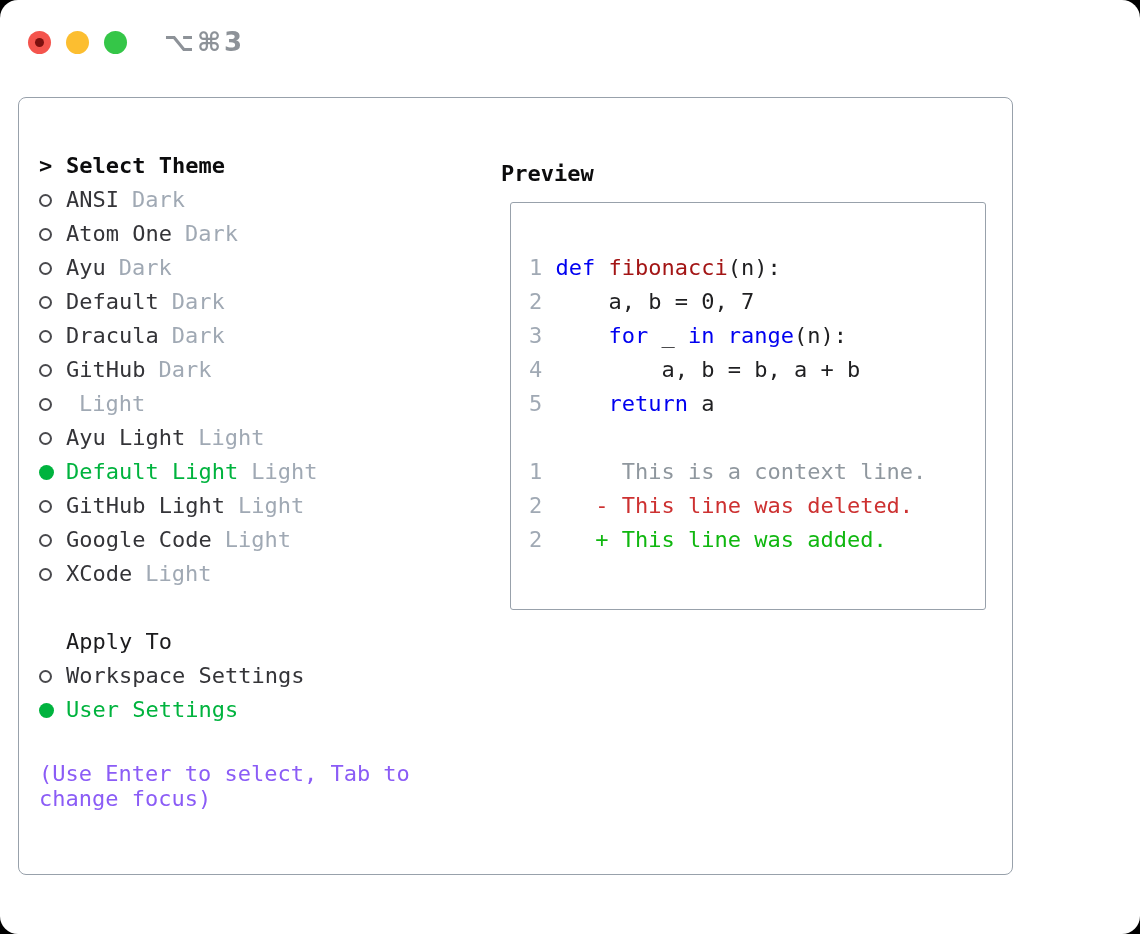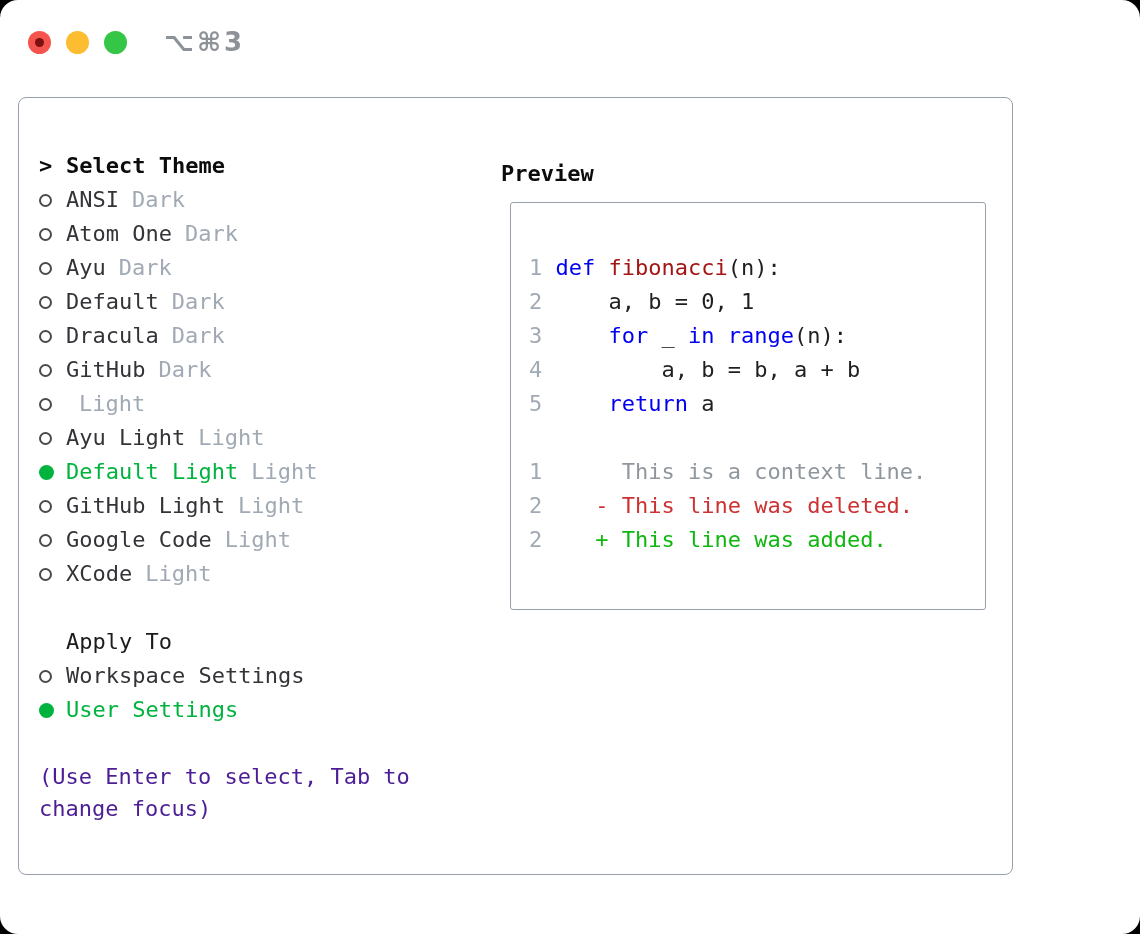--- a/index.html
+++ b/index.html
@@ -58,21 +58,21 @@
   }
   .dot { width: 15px; height: 15px; border-radius: 50%; background: #00b33e; }
   .hname { font-weight: bold; color: #0c0c0d; }
   .name { color: #343438; }
   .name.sel { color: #00b33e; }
   .tag { color: #a0a9b4; margin-left: 13px; }
   .gap { height: 34px; }
   .aname { color: #1b1b1d; }
   .help {
     margin-top: 34px; width: 440px;
-    color: #4c1d95; line-height: 32px; white-space: normal;
+    color: #8b5cf6; line-height: 25px; white-space: normal;
   }
   
   .preview-label {
     position: absolute; left: 482px; top: 51px;
     font-size: 22px; line-height: 34px; font-weight: bold; color: #0c0c0d; margin-top: 8px;
   }
   .preview-box {
     position: absolute; left: 491px; top: 104px;
     width: 476px; height: 408px;
     border: 1.5px solid #98a1ab;
@@ -139,21 +139,21 @@
         </div>
 
       <div class="help">(Use Enter to select, Tab to change focus)</div>
     </div>
 
     <div class="preview-label">Preview</div>
 
     <div class="preview-box">
       <div id="code-lines">
           <div class="cline"><span class="num">1</span><span class="plain"> </span><span class="kw">def</span><span class="plain"> </span><span class="fn">fibonacci</span><span class="plain">(n):</span></div>
-          <div class="cline"><span class="num">2</span><span class="plain"> </span><span class="plain">    a, b = 0, 1</span></div>
+          <div class="cline"><span class="num">2</span><span class="plain"> </span><span class="plain">    a, b = 0, 7</span></div>
           <div class="cline"><span class="num">3</span><span class="plain"> </span><span class="plain">    </span><span class="kw">for</span><span class="plain"> _ </span><span class="kw">in</span><span class="plain"> </span><span class="kw">range</span><span class="plain">(n):</span></div>
           <div class="cline"><span class="num">4</span><span class="plain"> </span><span class="plain">        a, b = b, a + b</span></div>
           <div class="cline"><span class="num">5</span><span class="plain"> </span><span class="plain">    </span><span class="kw">return</span><span class="plain"> a</span></div>
         </div>
       <div class="blank"></div>
       <div id="diff-lines">
           <div class="cline"><span class="num">1</span><span class="diff-context">      This is a context line.</span></div>
           <div class="cline"><span class="num">2</span><span class="diff-deleted">    - This line was deleted.</span></div>
           <div class="cline"><span class="num">2</span><span class="diff-added">    + This line was added.</span></div>
         </div>

